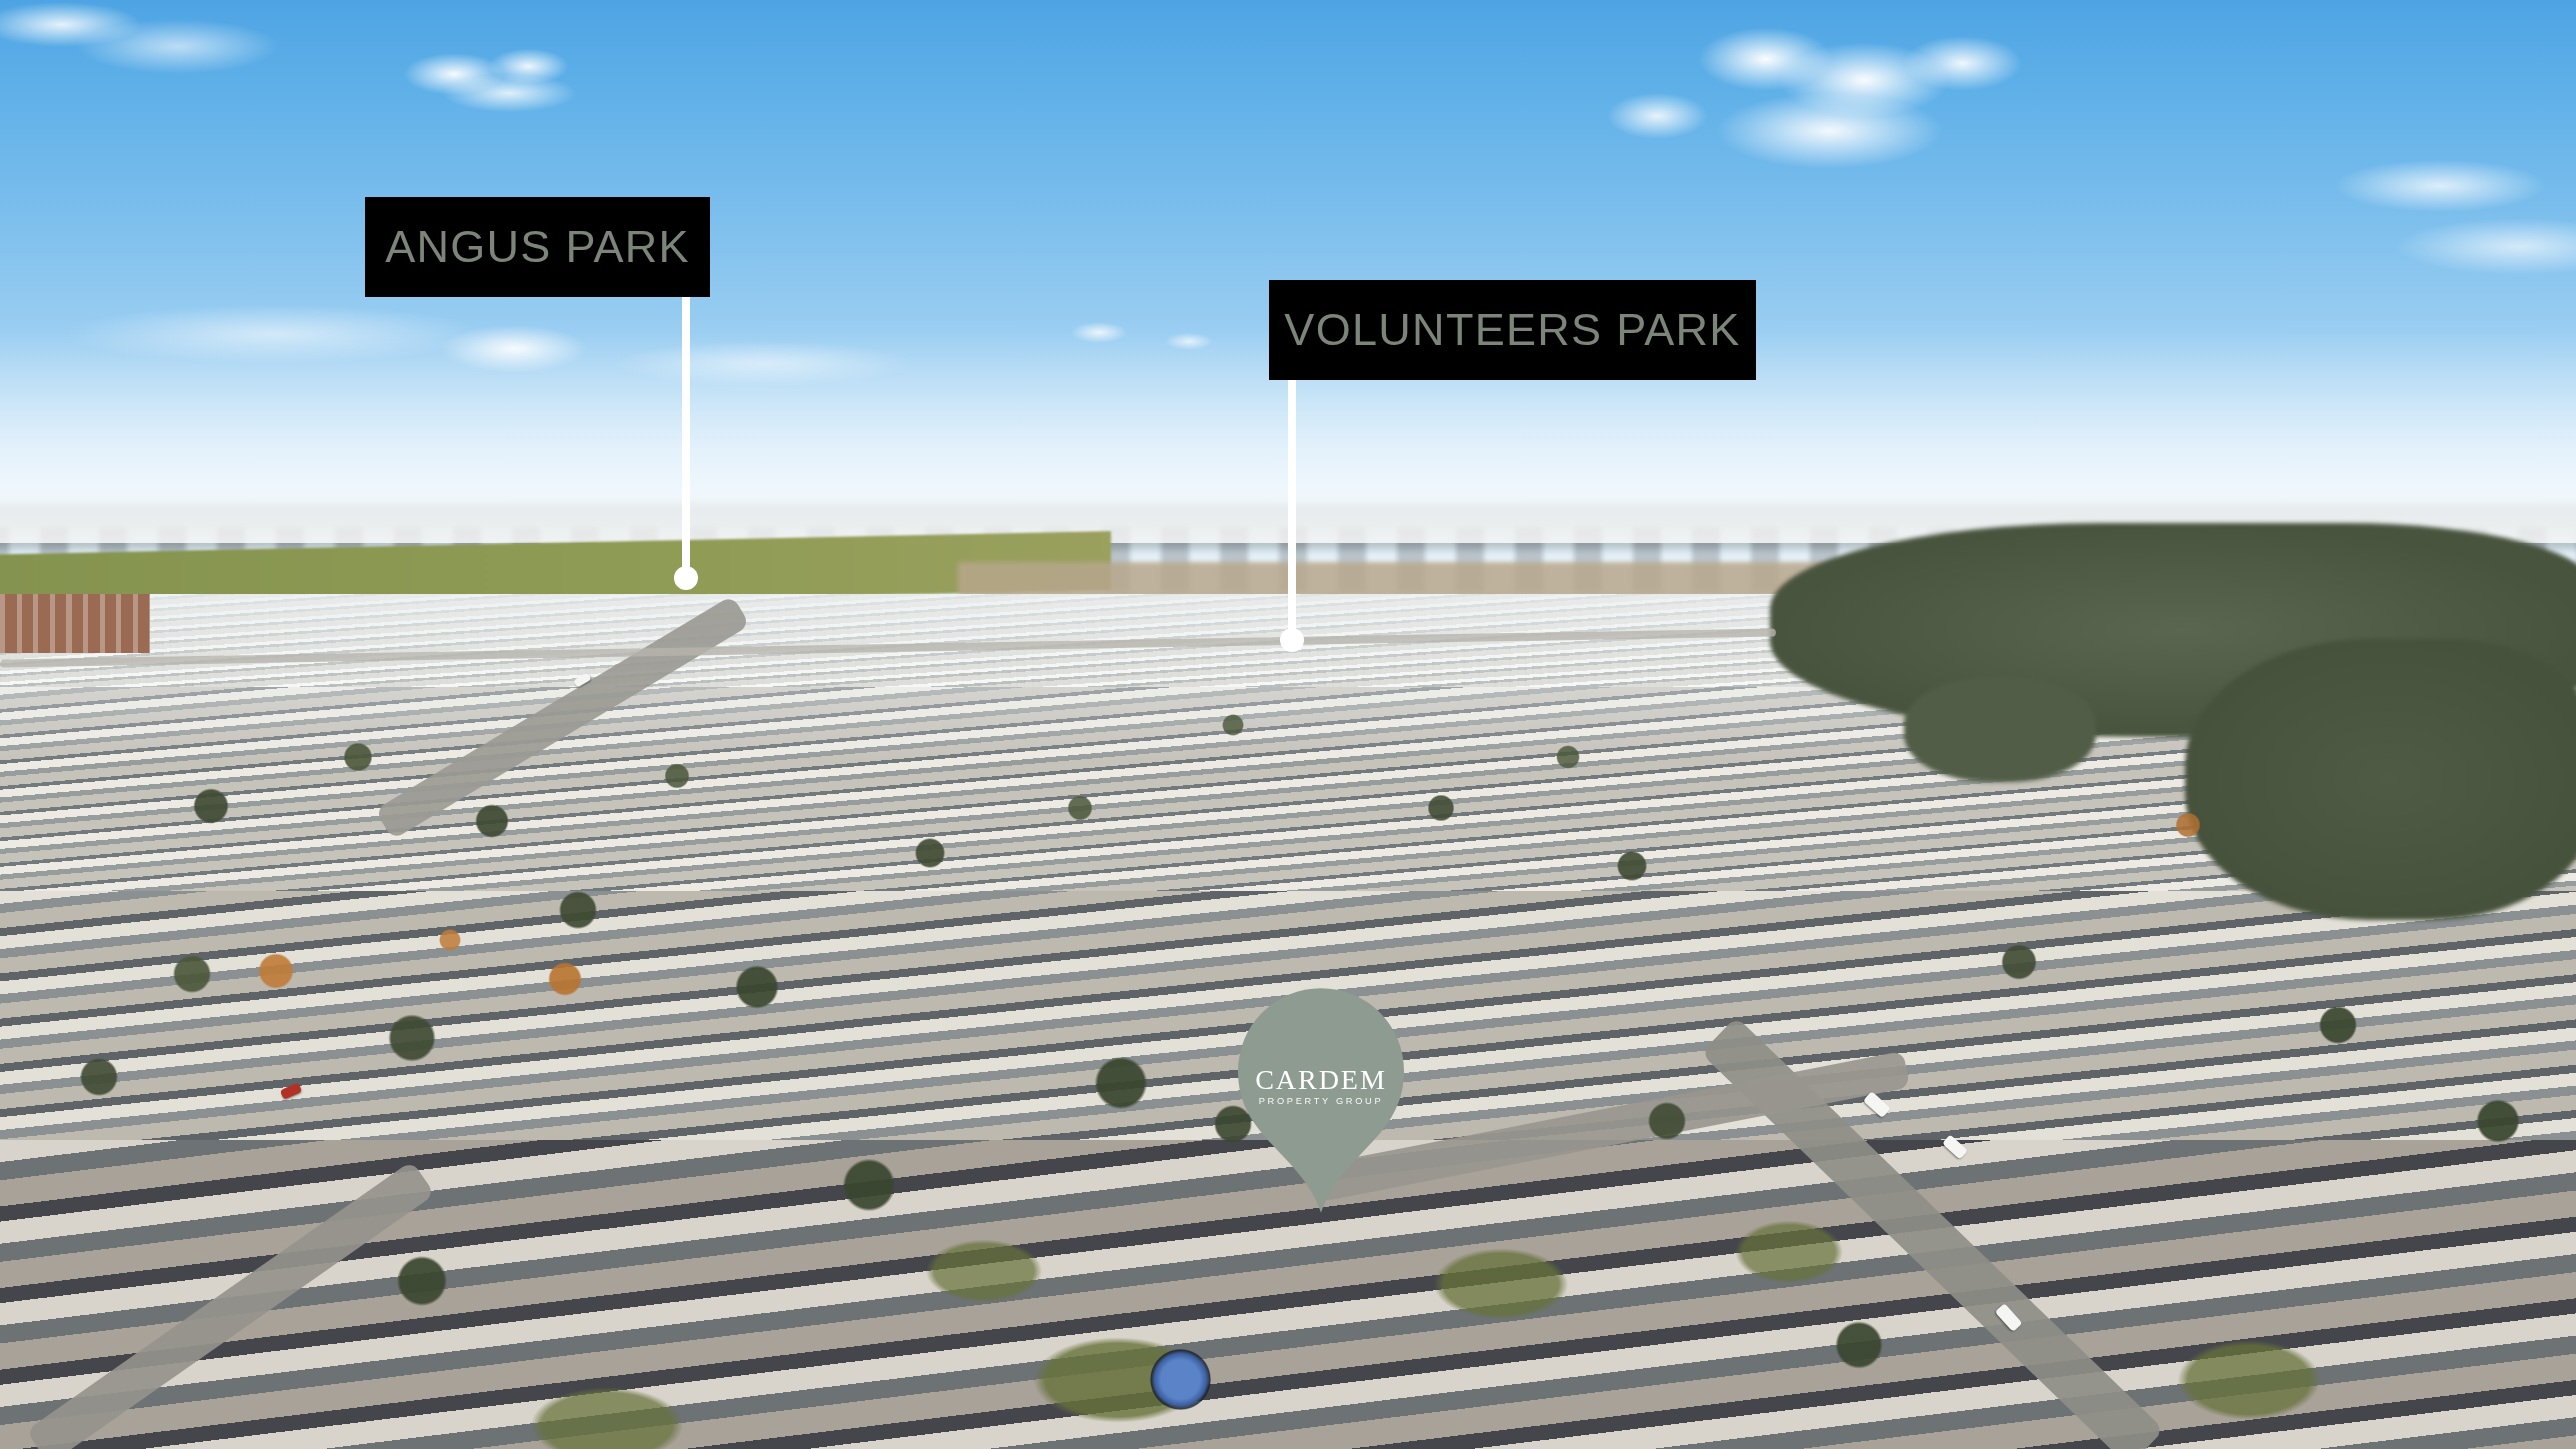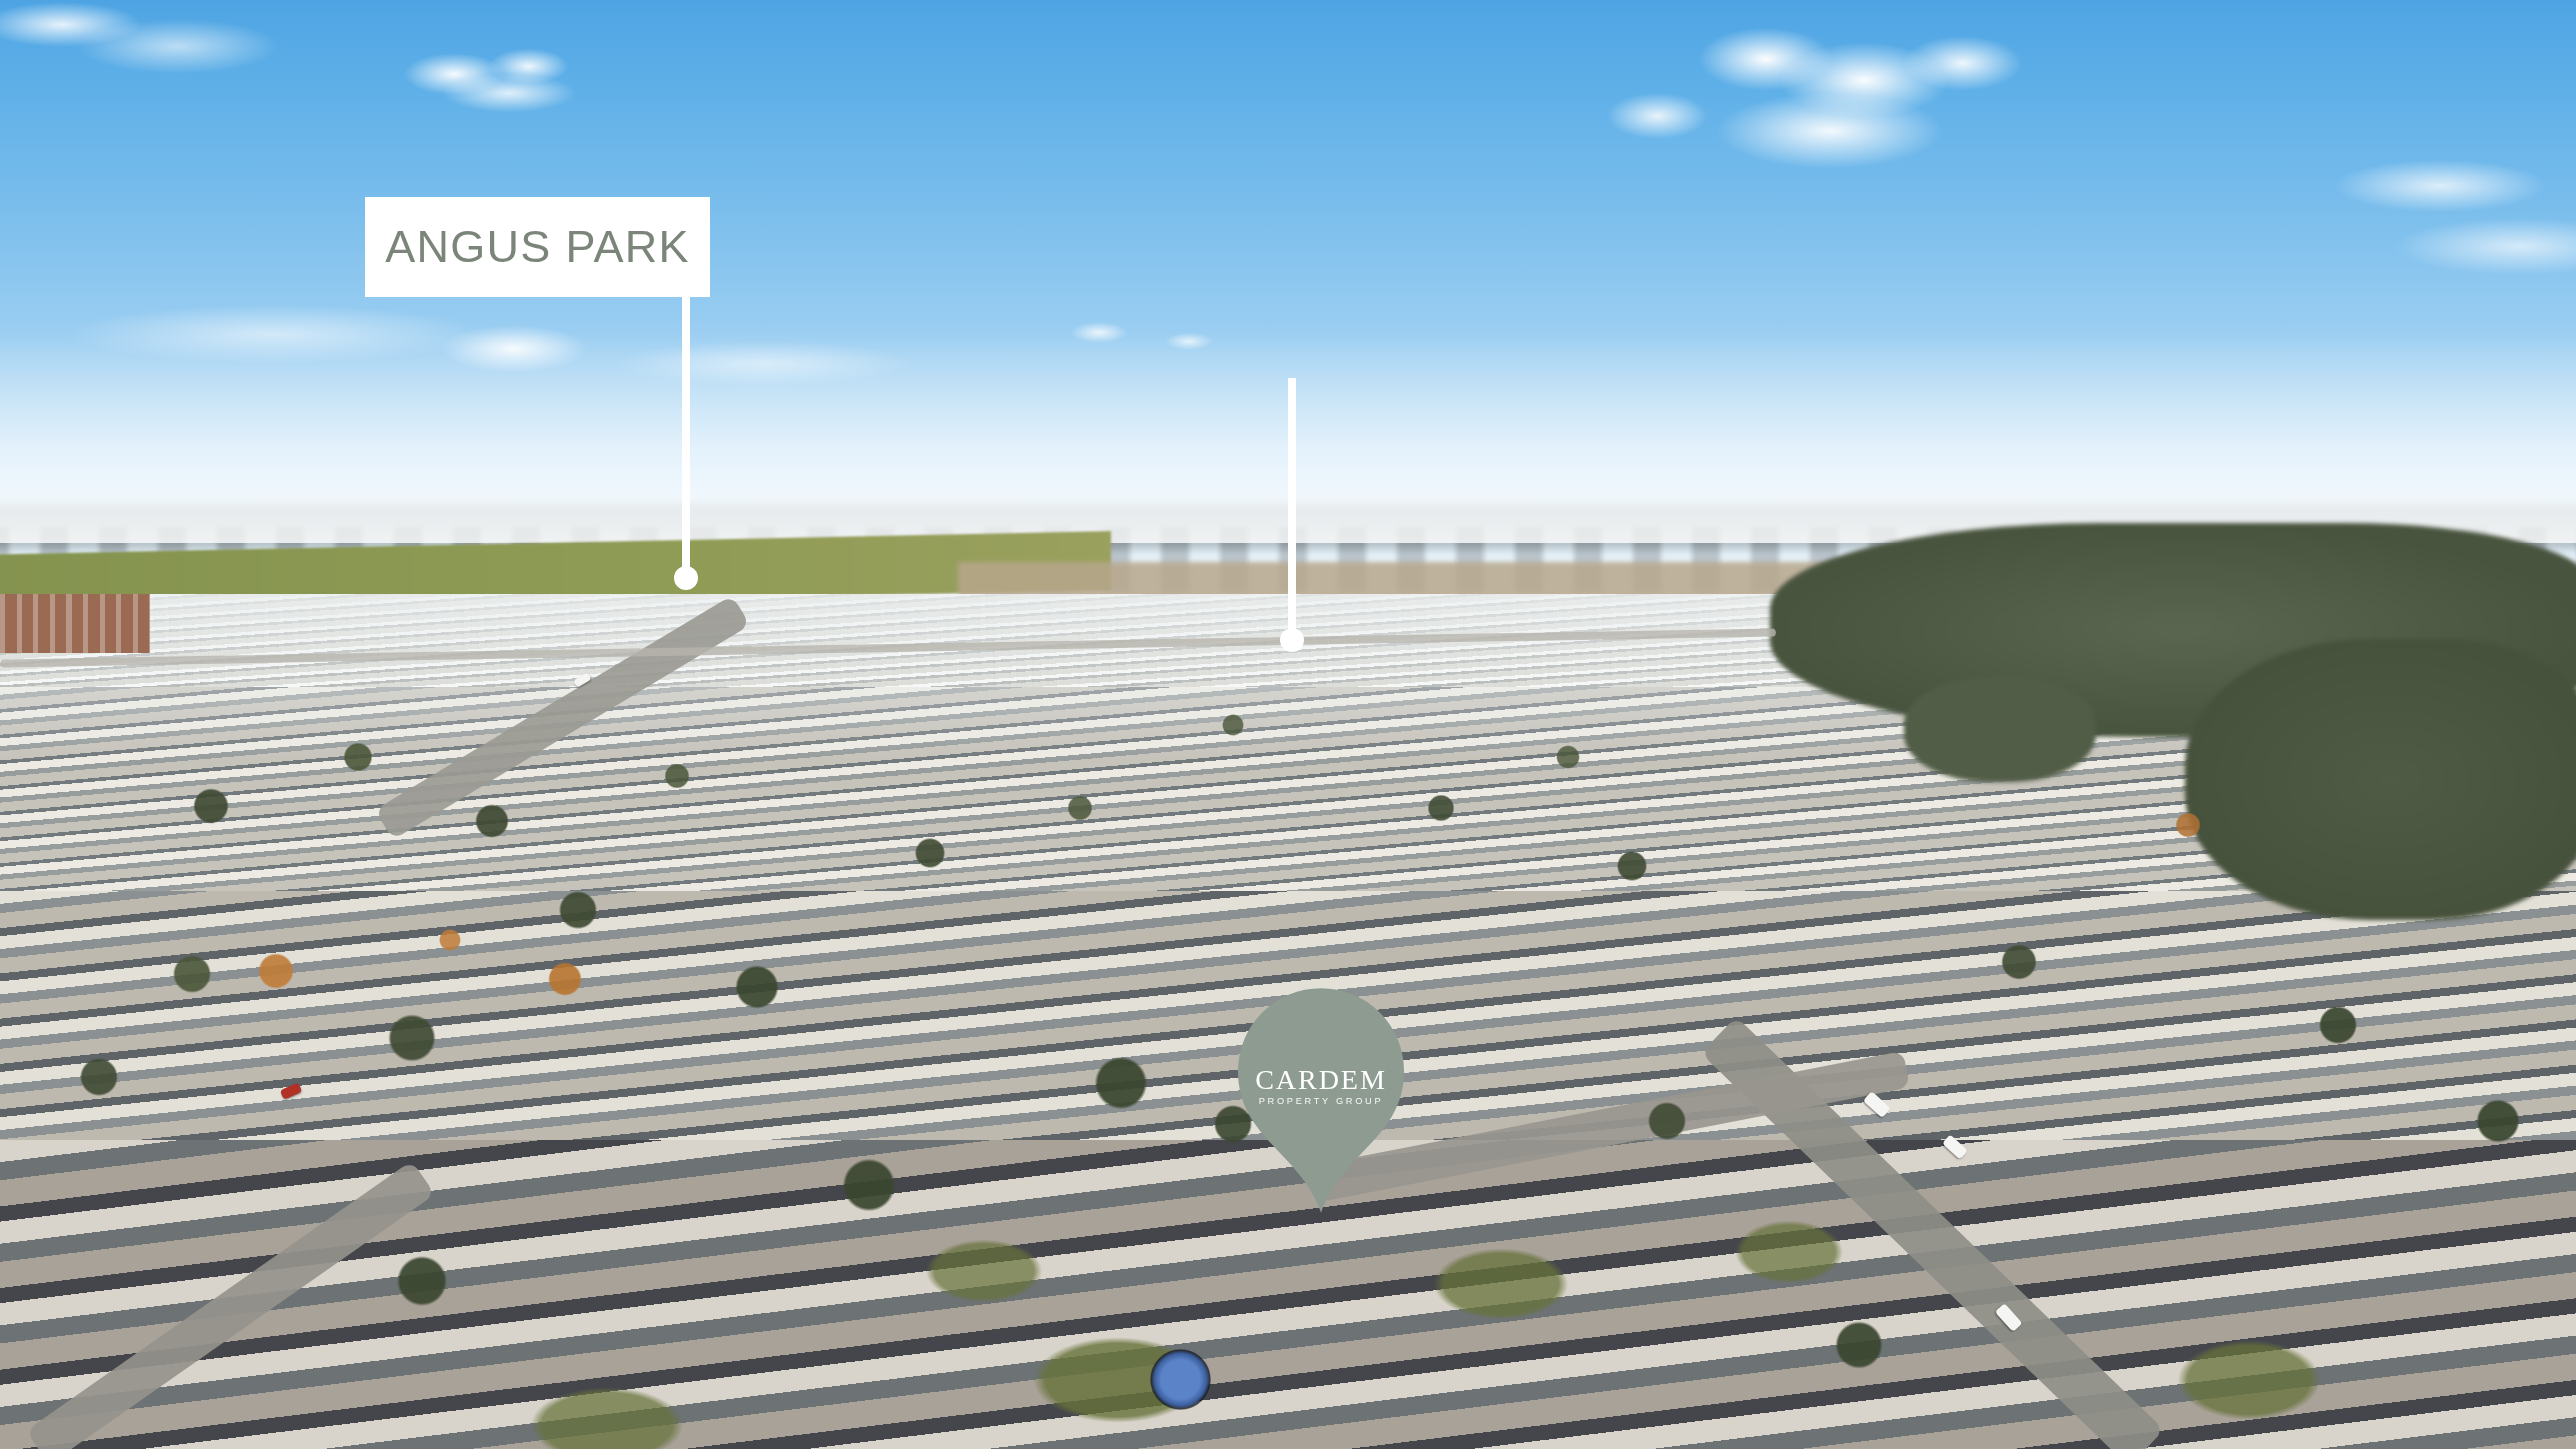--- a/index.html
+++ b/index.html
@@ -130,21 +130,21 @@
   .trampoline{left:1150px;top:1349px;width:61px;height:61px;border-radius:50%;
     background:radial-gradient(circle,#5b84c8 0 45%,#3c5fa0 60%,rgba(20,25,35,.8) 68%,transparent 72%);}
   .car{background:#f5f5f3;border-radius:3.8px;box-shadow:0 1.3px 1.9px rgba(0,0,0,.4);}
   #car-1{left:1864px;top:1098px;width:25.6px;height:12.8px;transform:rotate(42deg);}
   #car-2{left:1943px;top:1141px;width:24px;height:12px;transform:rotate(42deg);}
   #car-3{left:1995px;top:1311px;width:27px;height:13.4px;transform:rotate(48deg);}
   #car-4{left:574px;top:676px;width:16.6px;height:8.3px;transform:rotate(-30deg);}
   #car-red{left:281px;top:1086px;width:20.4px;height:10.2px;transform:rotate(-24deg);background:#b23127;}
 
   
-  .park-label{background:#ffffff;display:flex;align-items:center;justify-content:center;
+  .park-label{background:#000000;display:flex;align-items:center;justify-content:center;
     font-size:45px;letter-spacing:1.3px;color:#7c857a;white-space:nowrap;}
   #label-angus{left:365px;top:197px;width:345px;height:100px;}
   #label-volunteers{left:1269px;top:280px;width:487px;height:100px;}
   .connector{background:#ffffff;width:8.3px;}
   #line-angus{left:682px;top:295px;height:283px;}
   #line-volunteers{left:1288px;top:378px;height:263px;}
   .marker-dot{width:24px;height:24px;border-radius:50%;background:#ffffff;}
   #dot-angus{left:674px;top:566px;}
   #dot-volunteers{left:1280px;top:628px;}
 
@@ -197,20 +197,23 @@
   <div class="car" id="car-red"></div>
 
   <div class="connector" id="line-angus"></div>
   <div class="connector" id="line-volunteers"></div>
   <div class="marker-dot" id="dot-angus"></div>
   <div class="marker-dot" id="dot-volunteers"></div>
 
   <div class="park-label" id="label-angus">
     <span>ANGUS PARK</span>
   </div>
+  <div class="park-label" id="label-volunteers">
+    <span>VOLUNTEERS PARK</span>
+  </div>
 
   <svg id="brand-pin" width="166" height="225" viewBox="0 0 260 352">
     <path d="M130,352 C120,320 100,295 78,271 C40,230 0,196 0,130 A130,130 0 0 1 260,130 C260,196 220,230 182,271 C160,295 140,320 130,352 Z" fill="#8d9b91"></path>
     <text class="pin-brand" x="130" y="158" text-anchor="middle">CARDEM</text>
     <text class="pin-tagline" x="130" y="181" text-anchor="middle">PROPERTY GROUP</text>
   </svg>
 
 </div>
 
 

